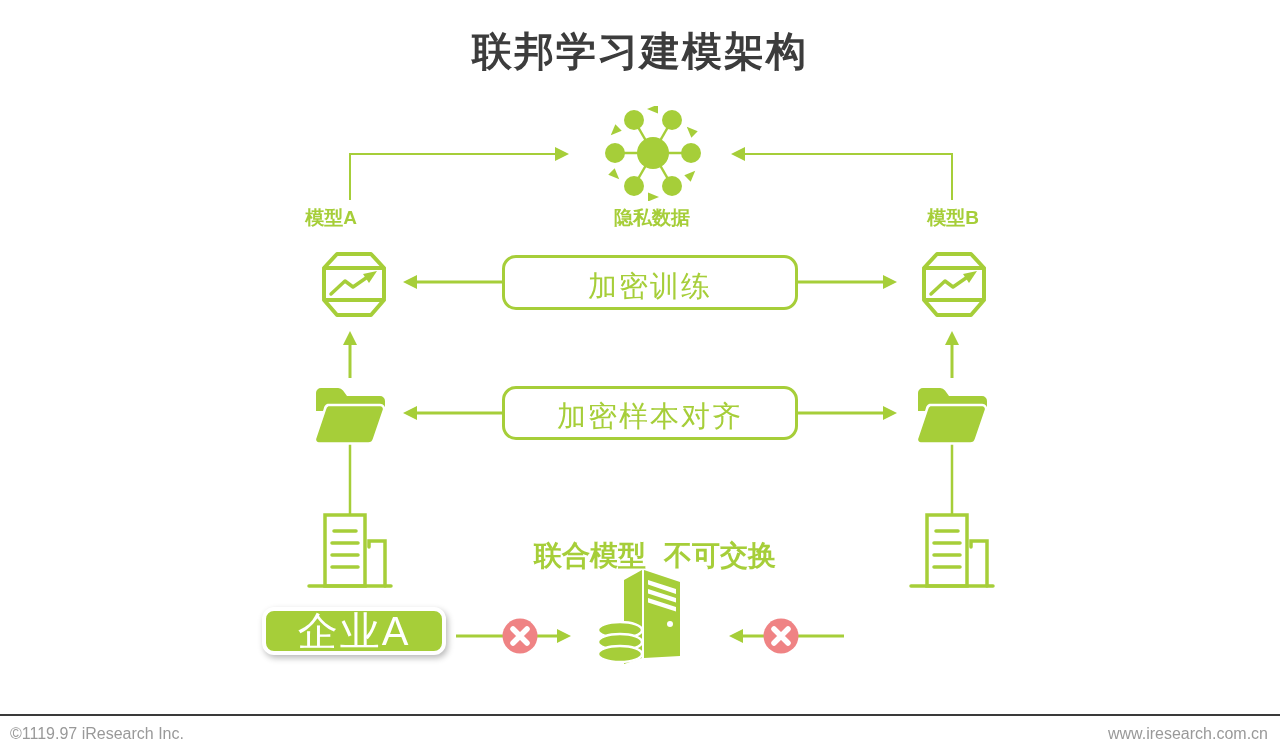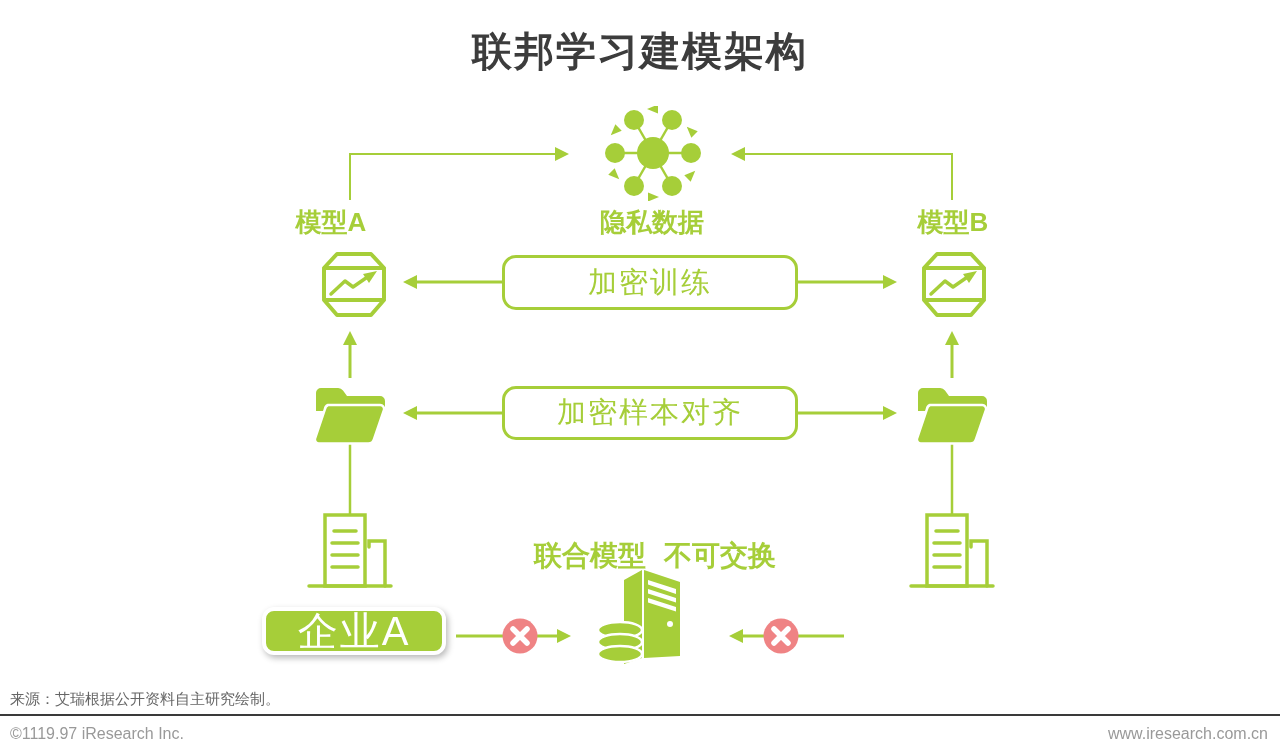--- a/index.html
+++ b/index.html
@@ -11,25 +11,25 @@
     position:relative;width:1280px;height:747px;background:#fff;overflow:hidden;
     font-family:"Liberation Sans","DejaVu Sans",sans-serif;
     margin-top:8px;
   }
   .abs{position:absolute;}
   .title{
     top:16px;left:0;width:1280px;text-align:center;
     font-size:40px;font-weight:700;color:var(--ink);letter-spacing:2px;
   }
   .node-label{
-    font-size:26px;font-weight:700;color:var(--green);text-align:center;white-space:nowrap;
+    font-size:19px;font-weight:700;color:var(--green);text-align:center;white-space:nowrap;
   }
   .pill-box{
     box-sizing:border-box;border:3px solid var(--green);border-radius:14px;background:#fff;
-    display:flex;align-items:center;justify-content:center;
+    display:flex;align-items:flex-end;justify-content:center;
     color:var(--green);font-size:29px;letter-spacing:2px;white-space:nowrap;
   }
   .ent-btn{
     box-sizing:border-box;width:184px;height:48px;background:var(--green);
     border:4px solid #fff;border-radius:12px;box-shadow:2px 3px 6px rgba(0,0,0,.28);
     display:flex;align-items:center;justify-content:center;
     color:#fff;font-size:40px;letter-spacing:2px;
   }
   .private-label{
     font-size:28px;font-weight:700;color:var(--green);text-align:center;
@@ -177,18 +177,17 @@
       <ellipse cx="24" cy="66" rx="22" ry="8"></ellipse>
       <ellipse cx="24" cy="78" rx="22" ry="8"></ellipse>
       <ellipse cx="24" cy="90" rx="22" ry="8"></ellipse>
     </g>
   </svg>
 
   <div class="abs ent-btn" style="left:262px;top:599px">
     <span>企业A</span>
   </div>
 
-  <div class="abs source-text" style="left:10px;top:682px">来源：艾瑞根据公开资料自主研究绘制。</div>
   <div class="abs divider" style="left:0;top:706px"></div>
   <div class="abs footer-text" style="left:10px;top:717px">©1119.97 iResearch Inc.</div>
   <div class="abs footer-text" style="right:12px;top:717px">www.iresearch.com.cn</div>
 
 </div>
 
 </body></html>

